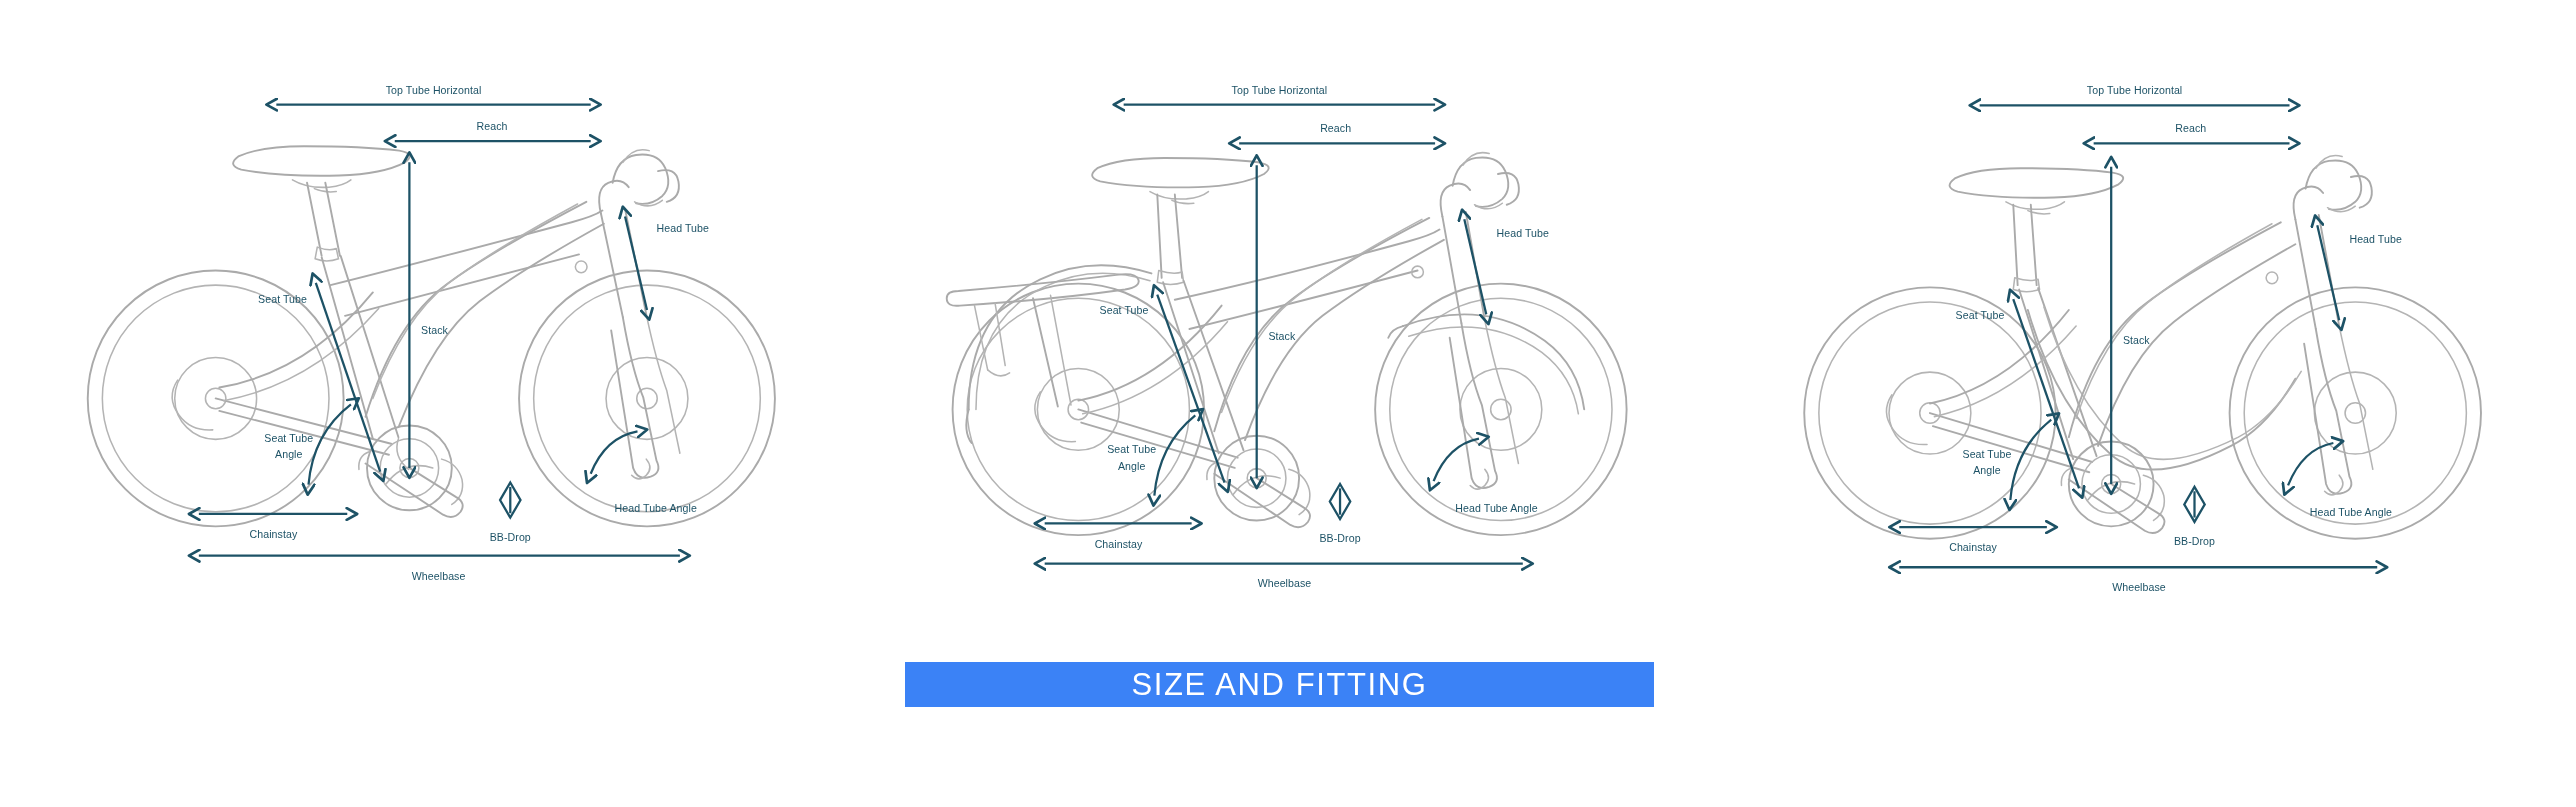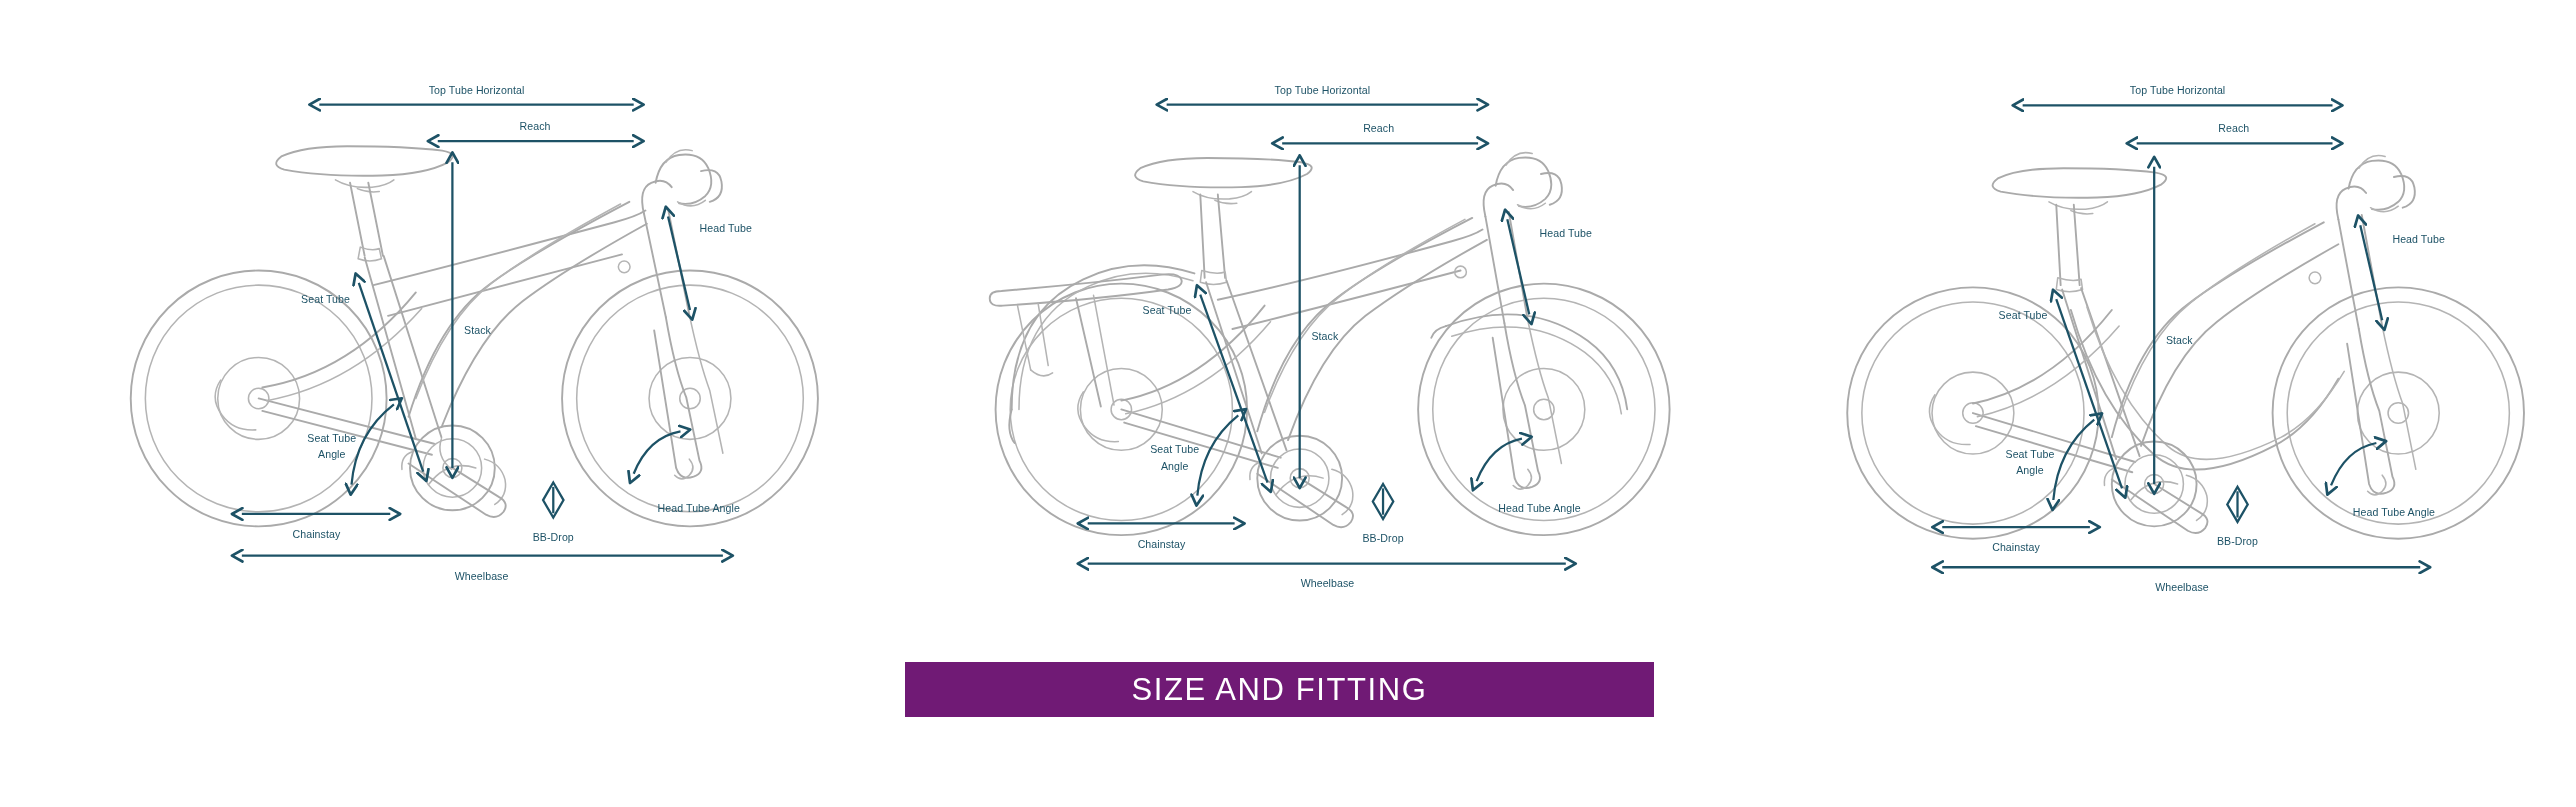--- a/index.html
+++ b/index.html
@@ -4,21 +4,21 @@
 <style>
   html,body{margin:0;padding:0;}
   body{
     width:2576px;height:807px;
     background:#ffffff;
     font-family:"Liberation Sans", sans-serif;
     overflow:hidden;
     position:relative;
   }
   #stage{position:absolute;left:0;top:0;width:2576px;height:807px;}
-  .bike-panel{position:absolute;top:0;height:658px;padding-left:43px;}
+  .bike-panel{position:absolute;top:0;height:658px;}
   .bike-svg{display:block;width:100%;height:100%;}
   .lbl{
     fill:#1d5266;
     font-family:"Liberation Sans", sans-serif;
     font-size:14.5px;
     font-weight:400;
     letter-spacing:0.1px;
   }
   .lbl.mid{text-anchor:middle;}
   .lbl.start{text-anchor:start;}
@@ -41,22 +41,22 @@
     fill:none;
     stroke:#1d5266;
     stroke-width:3.1;
     stroke-linecap:butt;
     stroke-linejoin:miter;
   }
   
   #banner{
     position:absolute;
     left:905px;top:662px;
-    width:749px;height:55px;
-    background:#701a75;
+    width:749px;height:45px;
+    background:#3b82f6;
     display:flex;
     align-items:center;
     justify-content:center;
   }
   #banner-text{
     color:#ffffff;
     font-family:"Liberation Sans", sans-serif;
     font-size:31px;
     font-weight:400;
     letter-spacing:1.6px;

